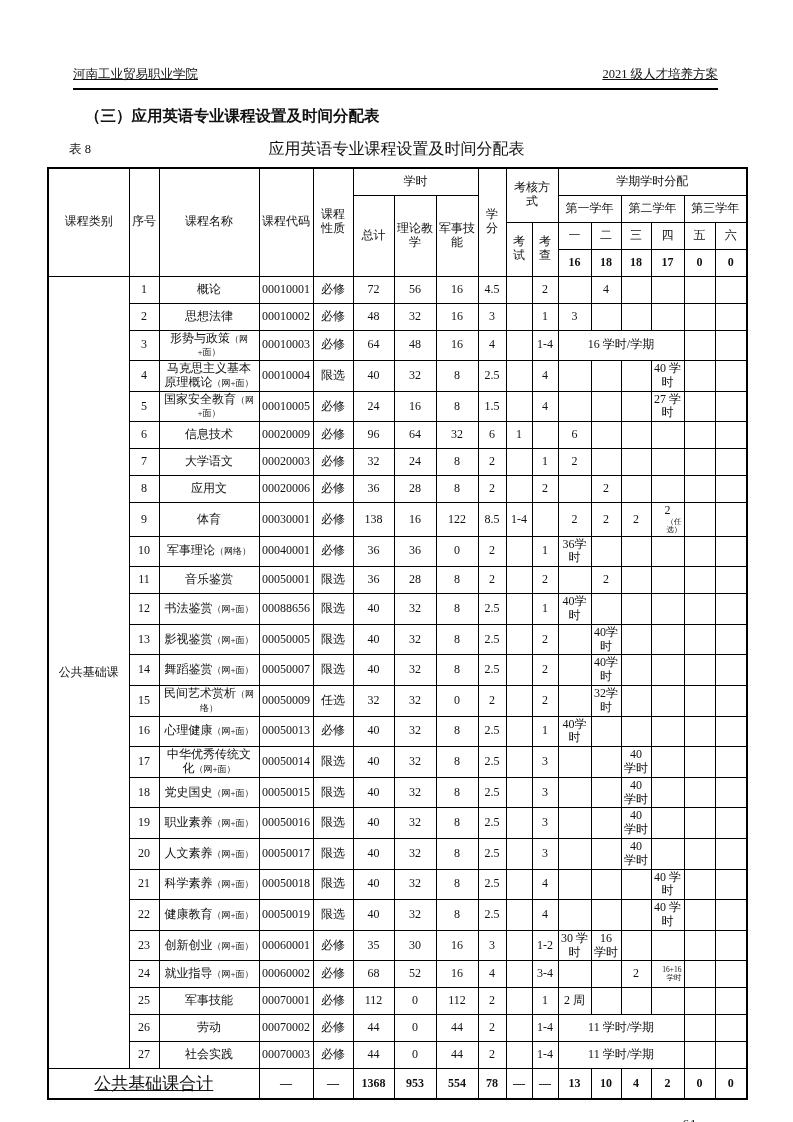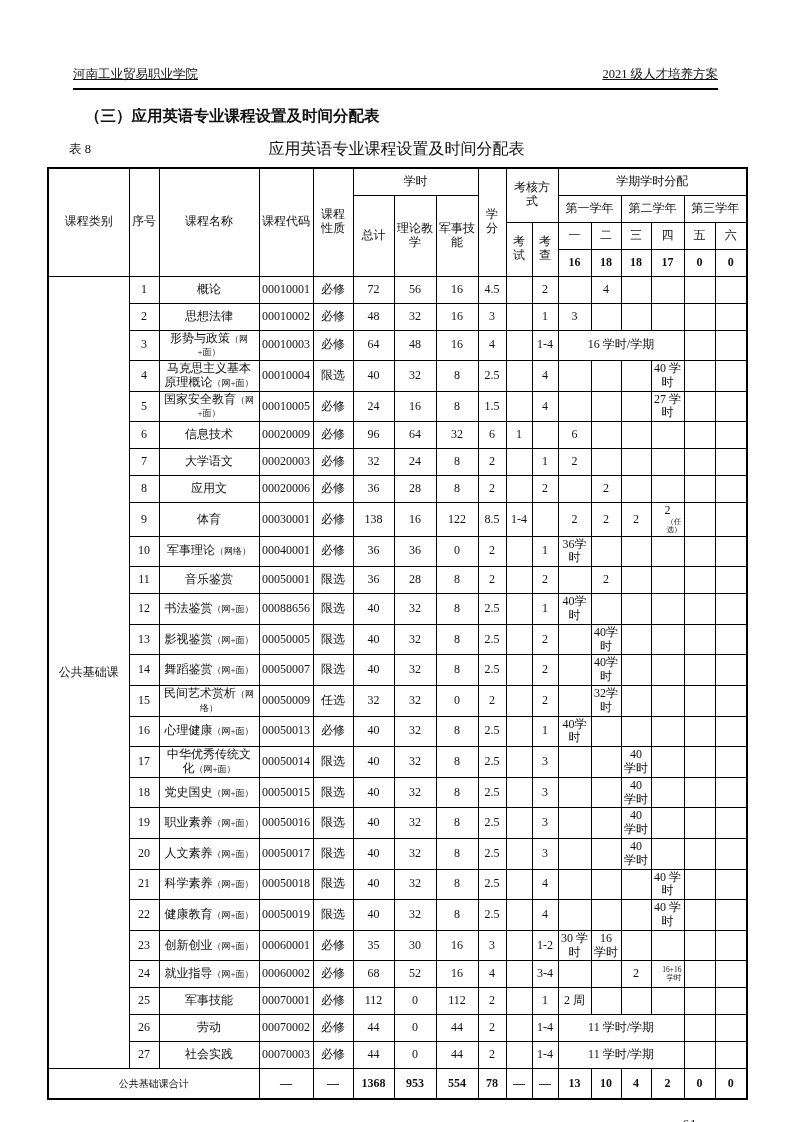--- a/index.html
+++ b/index.html
@@ -43,21 +43,21 @@
   table.course thead tr{height:27px;}
   table.course thead th{font-weight:normal;}
   table.course tbody tr{height:27px;}
   table.course .weeks th{font-weight:bold;}
   td.name{text-align:left;padding-left:4px;}
   span.sfx{font-size:9px;}
   .smtxt{font-size:7.5px;line-height:1.1;text-align:right;}
   td.sm{font-size:7.5px;}
   tr.total-row{height:30px;}
   tr.total-row td{font-weight:bold;}
-  tr.total-row td.tlabel{font-weight:normal;font-size:10px;}
+  tr.total-row td.tlabel{font-weight:normal;font-size:17px;text-decoration:underline;}
   .page-num{
     text-align:right;
     padding-right:86px;
     margin-top:16px;
     font-size:13px;
     letter-spacing:1px;
   }
 </style>
 </head>
 <body>

